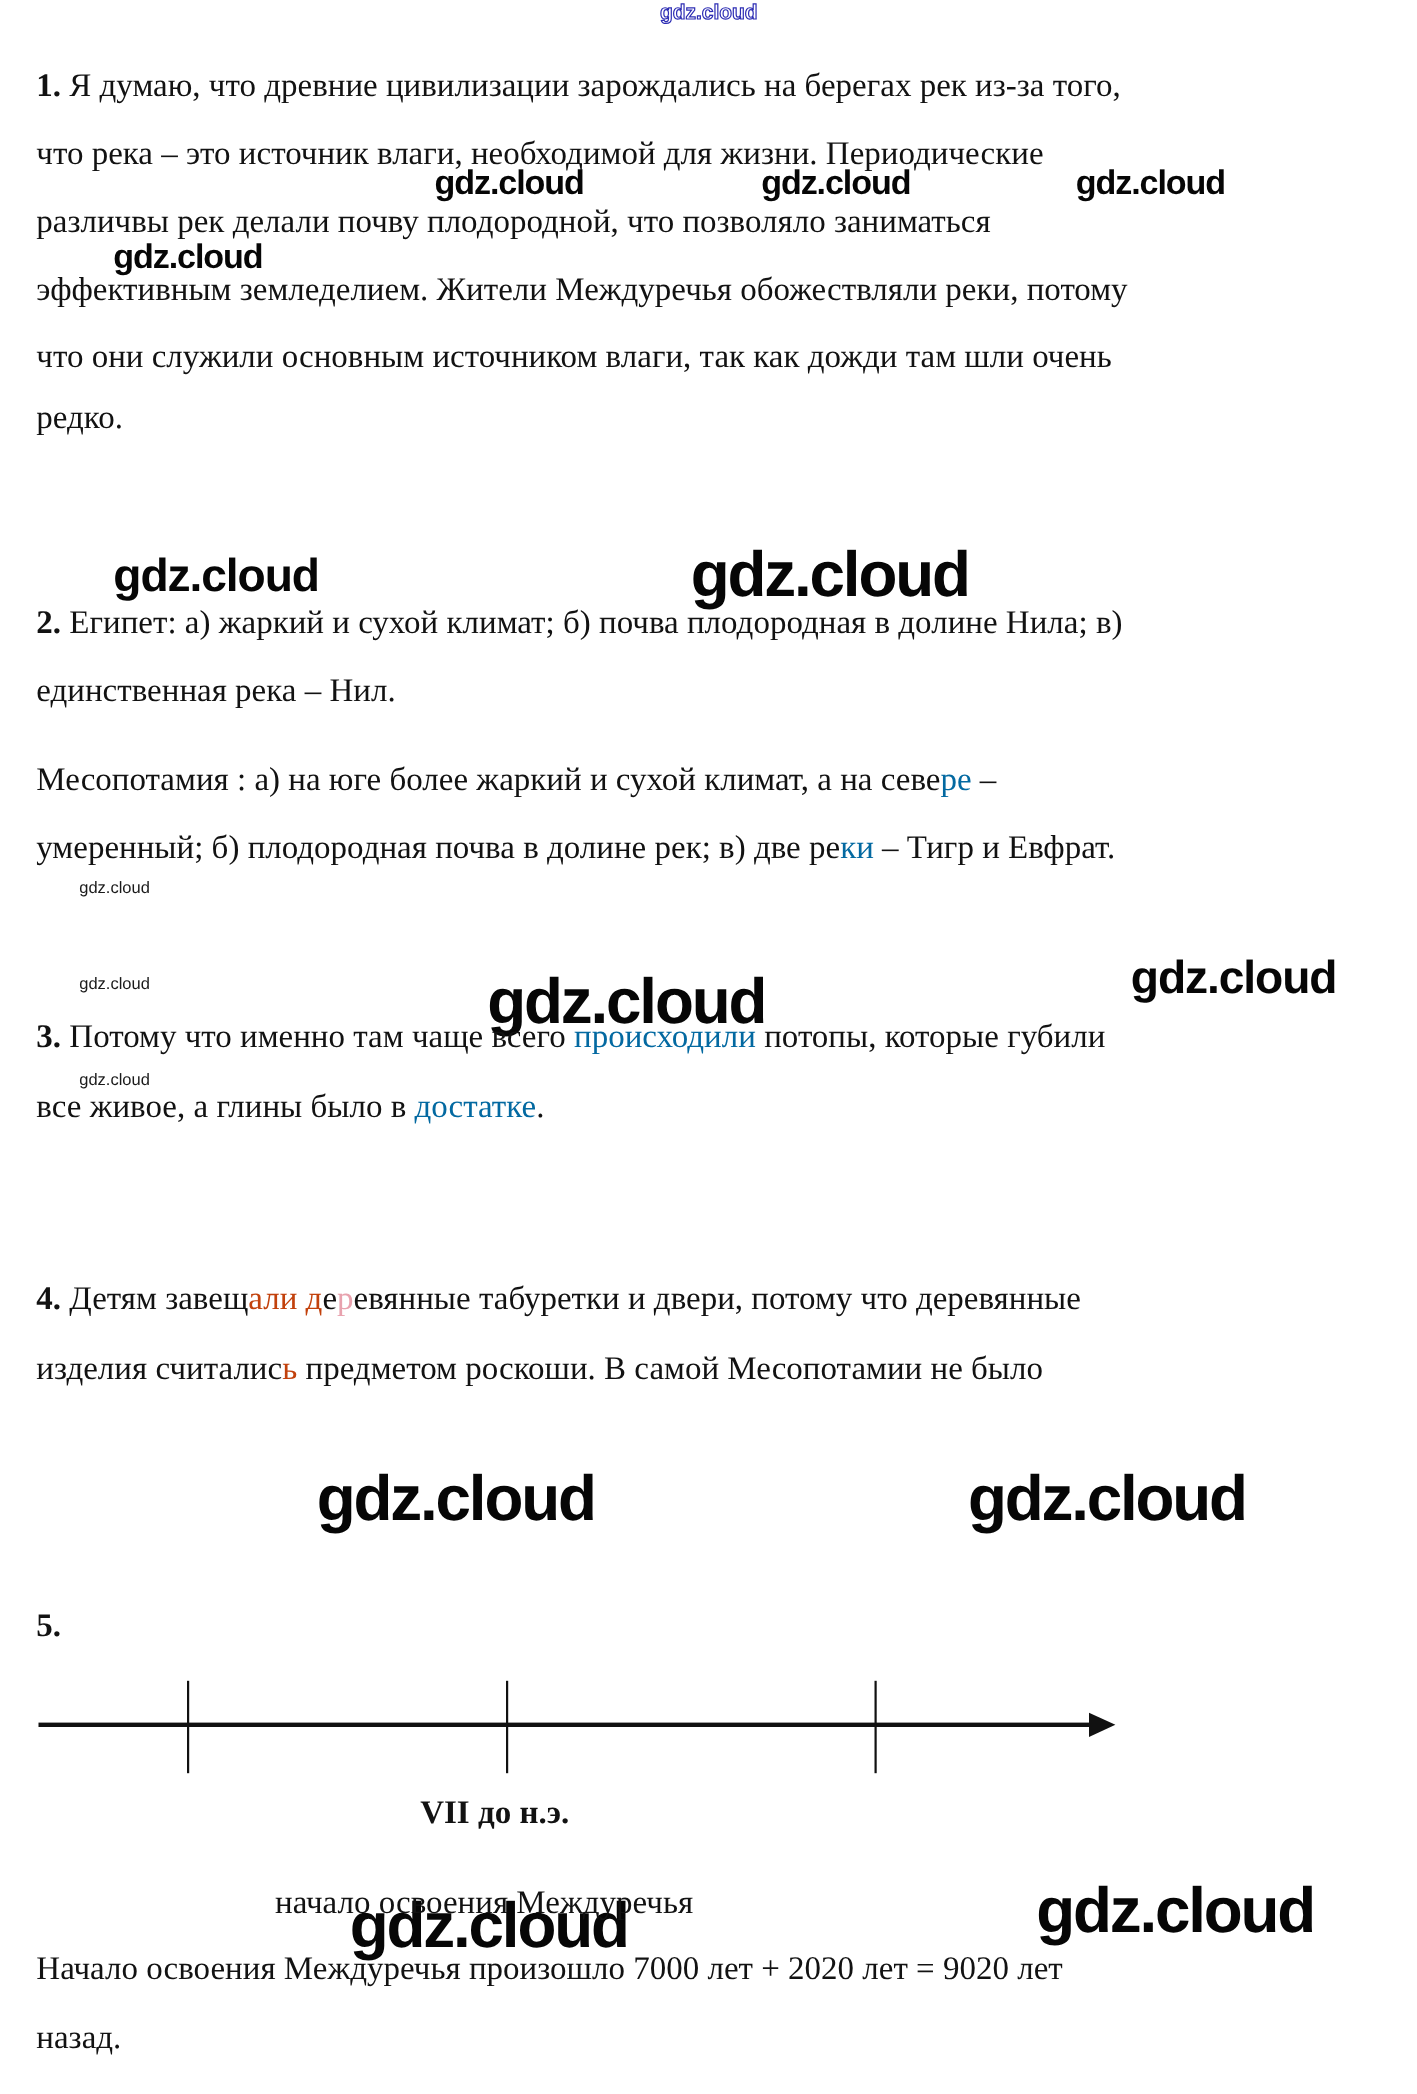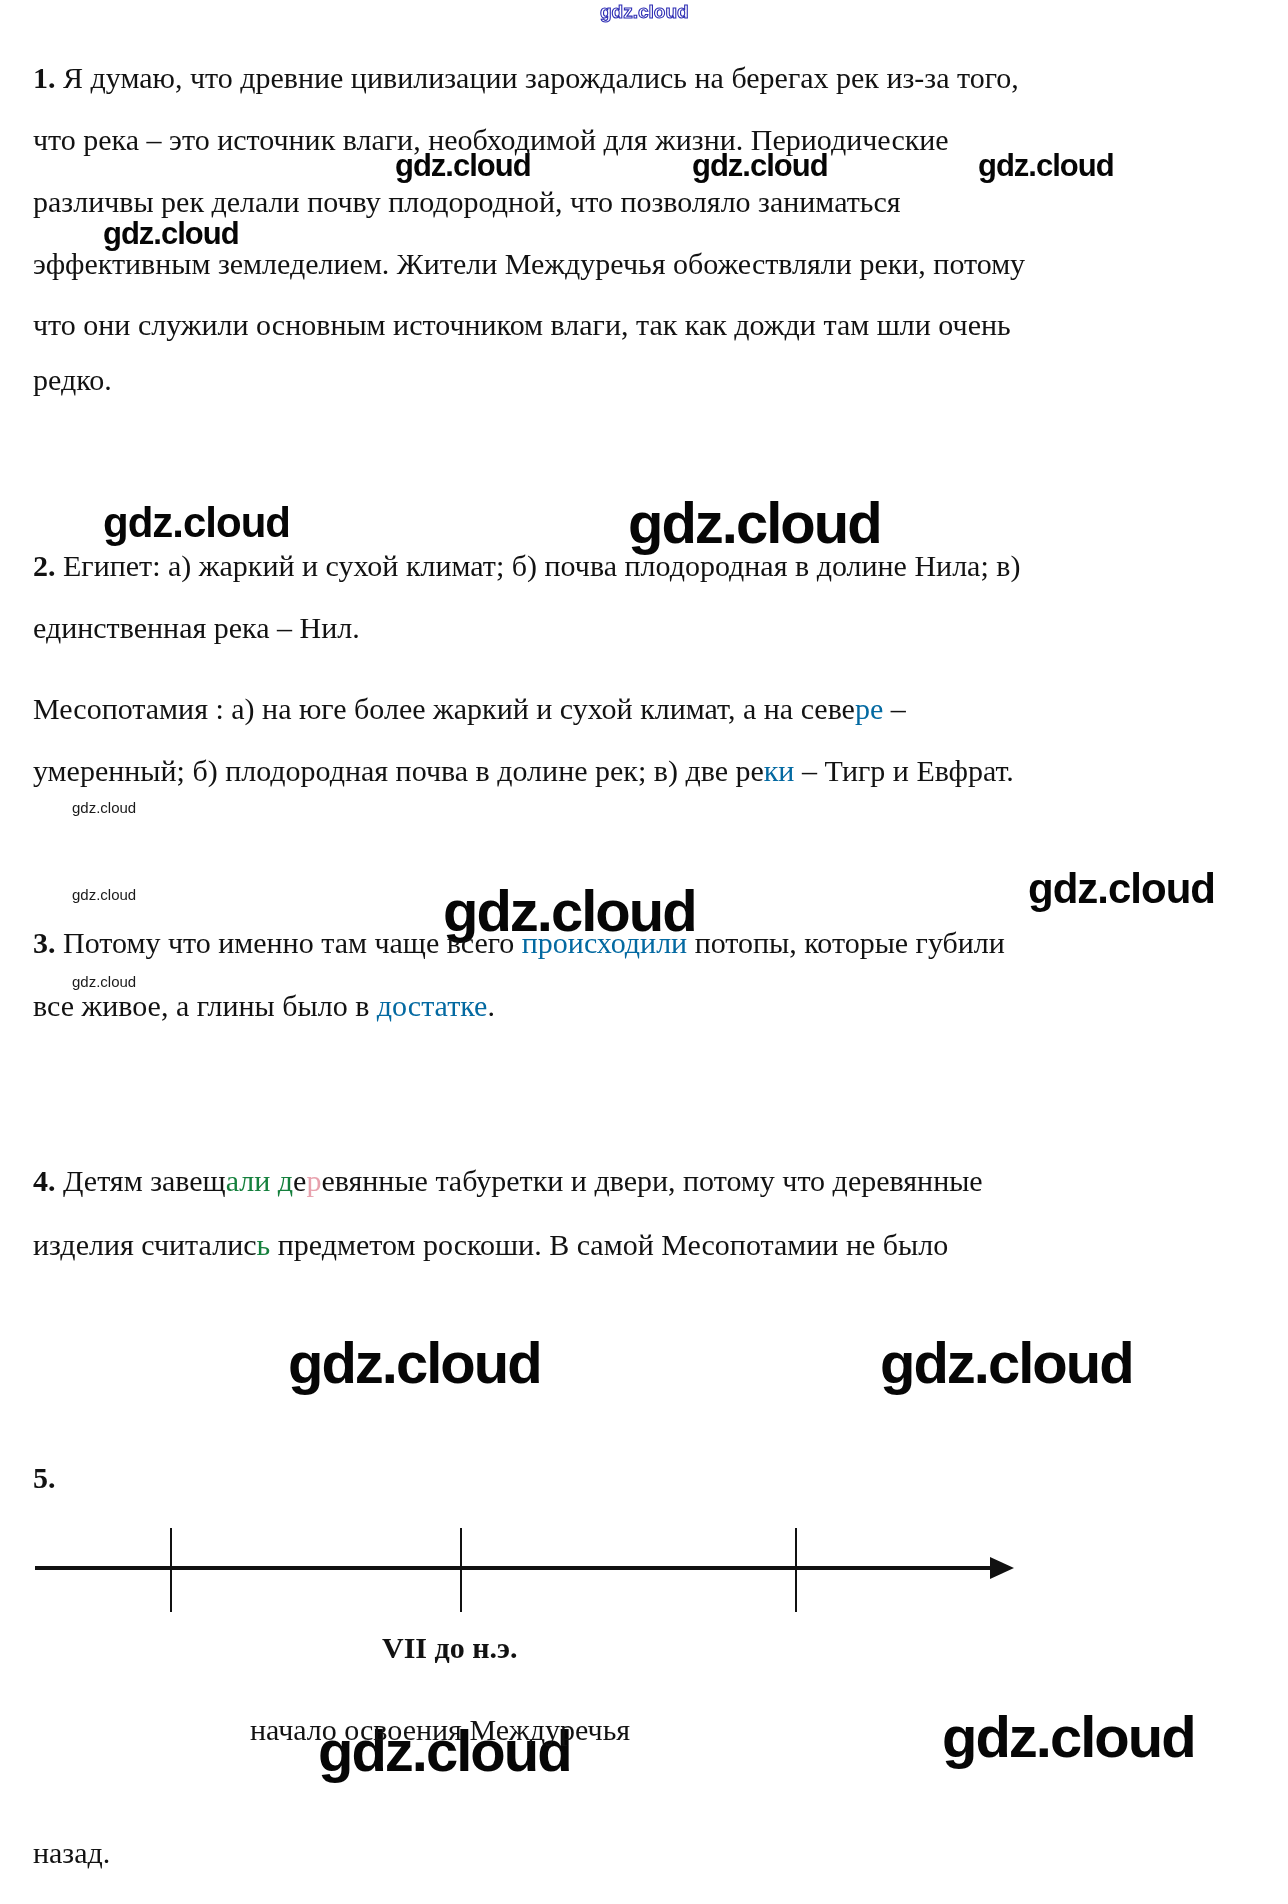--- a/index.html
+++ b/index.html
@@ -15,21 +15,21 @@
   
   .ln{
     position:absolute;
     left:33px;
     white-space:nowrap;
     font-size:30px;
     line-height:36px;
     z-index:2;
   }
   .c-b{font-weight:bold;}
-  .c-teal{color:#15803d;}
+  .c-teal{color:#c2410c;}
   .c-pink{color:#E8A2AE;}
   .c-gray{color:#0369a1;}
   
   .wm{
     position:absolute;
     font-family:"Liberation Sans", sans-serif;
     font-weight:bold;
     color:#060606;
     letter-spacing:-1px;
     white-space:nowrap;
@@ -106,15 +106,16 @@
 
   <div class="tl-axis"></div>
   <div class="tl-arrow"></div>
   <div class="tl-tick tick-1"></div>
   <div class="tl-tick tick-2"></div>
   <div class="tl-tick tick-3"></div>
 
   <div class="ln tl-era" style="top:1630px;"><span>VII до н.э.</span></div>
   <div class="ln tl-caption" style="top:1697px;"><span>начало освоения Междуречья</span></div>
 
+  <div class="ln" style="top:1772px;"><span>Начало освоения Междуречья произошло 7000 лет + 2020 лет = 9020 лет</span></div>
   <div class="ln" style="top:1835px;"><span>назад.</span></div>
 
 </div>
 
 </body></html>

